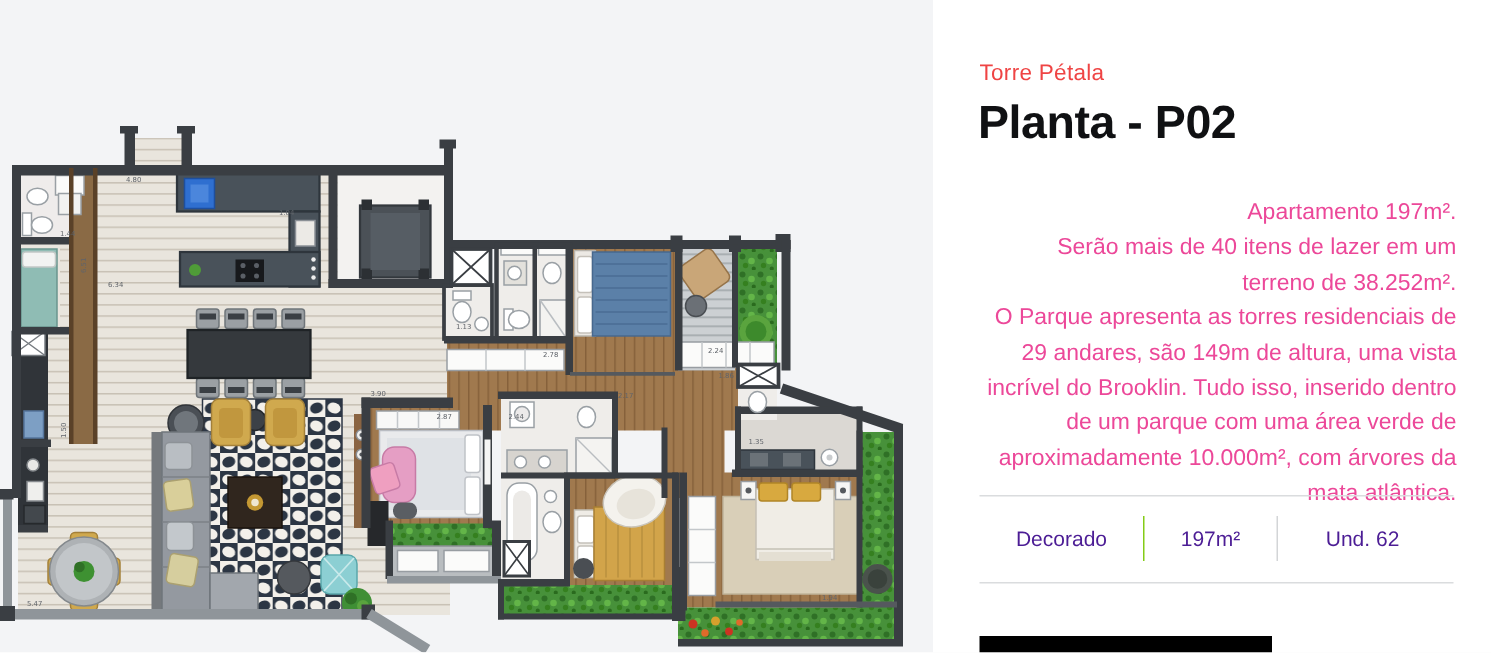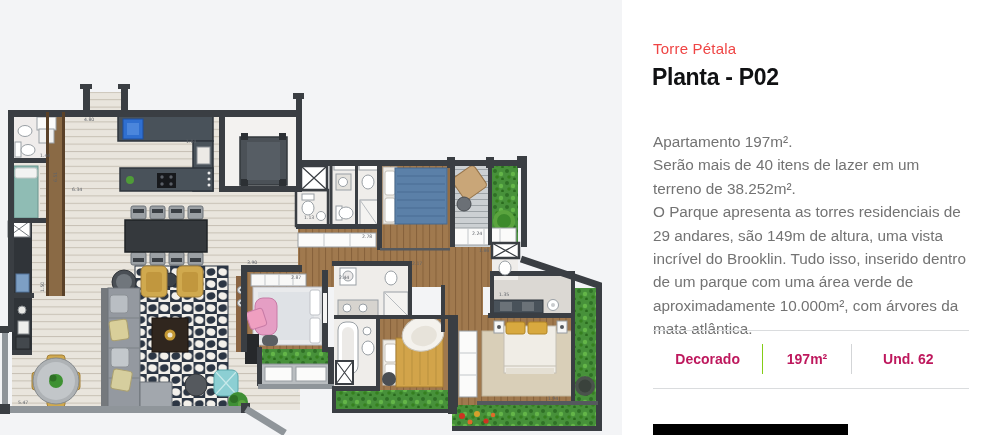--- a/index.html
+++ b/index.html
@@ -2,28 +2,28 @@
 <html><head>
 <meta charset="utf-8">
 <style>
   html,body{margin:0;padding:0;background:#fff;}
   .stage{position:relative;width:994px;height:435px;overflow:hidden;background:#ffffff;
          font-family:"Liberation Sans", sans-serif;}
   .plan-wrap{position:absolute;left:0;top:0;width:622px;height:435px;background:#f3f4f6;}
   .plan-wrap svg{display:block;width:622px;height:435px;}
   .panel{position:absolute;left:640px;top:0;width:354px;height:435px;background:#fff;}
   .eyebrow{position:absolute;left:13px;top:40px;font-size:15px;color:#ef4444;letter-spacing:.2px;}
-  .title{position:absolute;left:12px;top:64px;margin:0;font-size:23px;font-weight:bold;
+  .title{position:absolute;left:12px;top:64px;margin:0;font-size:31px;font-weight:bold;
          color:#101113;letter-spacing:-.3px;}
-  .desc{position:absolute;left:13px;top:130px;width:318px;font-size:15.3px;line-height:23.4px;color:#737373;}
+  .desc{position:absolute;left:13px;top:130px;width:318px;font-size:15.3px;line-height:23.4px;color:#ec4899;text-align:right;}
   .desc p{margin:0;}
   .divider{position:absolute;left:13px;width:316px;height:1px;background:#dadcde;}
   .d1{top:330px;} .d2{top:388px;}
   .specs{position:absolute;left:13px;top:344px;width:312px;height:30px;display:flex;align-items:stretch;}
-  .spec{display:flex;align-items:center;justify-content:center;font-size:14px;font-weight:bold;color:#be185d;}
+  .spec{display:flex;align-items:center;justify-content:center;font-size:14px;font-weight:normal;color:#4c1d95;}
   .spec:nth-child(1){width:110px;} .spec:nth-child(2){width:88px;border-left:1px solid #84cc16;border-right:1px solid #d3d5d7;}
   .spec:nth-child(3){width:114px;}
   .cta{position:absolute;left:13px;top:424px;width:195px;height:26px;background:#000;border:0;cursor:pointer;}
   .dim{font:4.6px "DejaVu Sans", sans-serif;fill:#60646a;}
 </style>
 </head>
 <body>
 
 <div class="stage">
 

